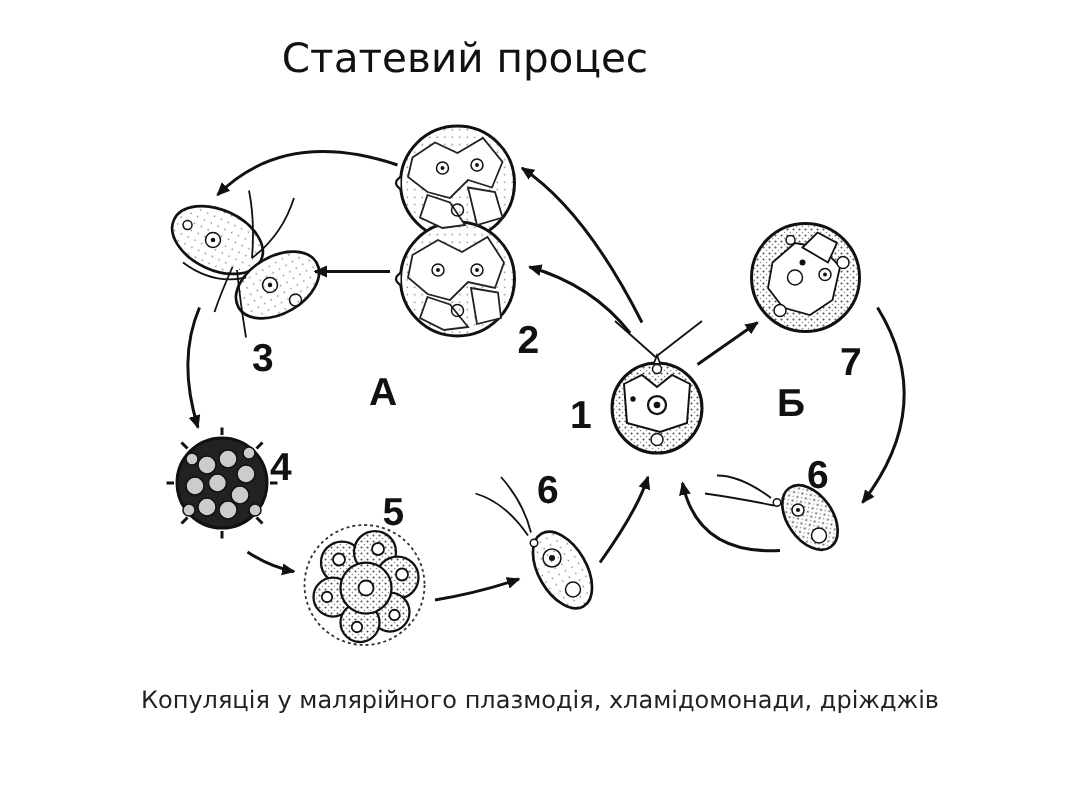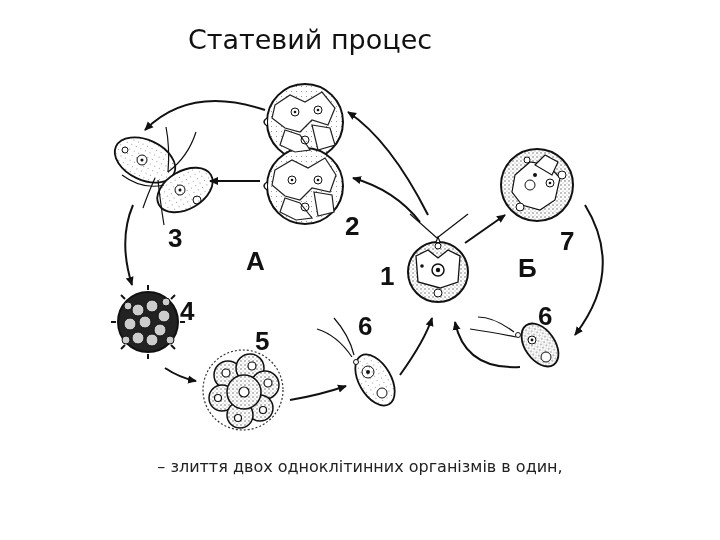--- a/index.html
+++ b/index.html
@@ -200,14 +200,14 @@
   <text class="lbl" x="380" y="285">1</text>
   <text class="lbl" x="518" y="277">Б</text>
   <text class="lbl" x="560" y="250">7</text>
   <text class="lbl" x="180" y="320">4</text>
   <text class="lbl" x="255" y="350">5</text>
   <text class="lbl" x="358" y="335">6</text>
   <text class="lbl" x="538" y="325">6</text>
 </svg>
 
 <div class="caption">
-  <div>– злиття двох одноклітинних організмів в один,</div>
+  <div>Копуляція у малярійного плазмодія, хламідомонади, дріжджів</div>
 </div>
 
 </body></html>

